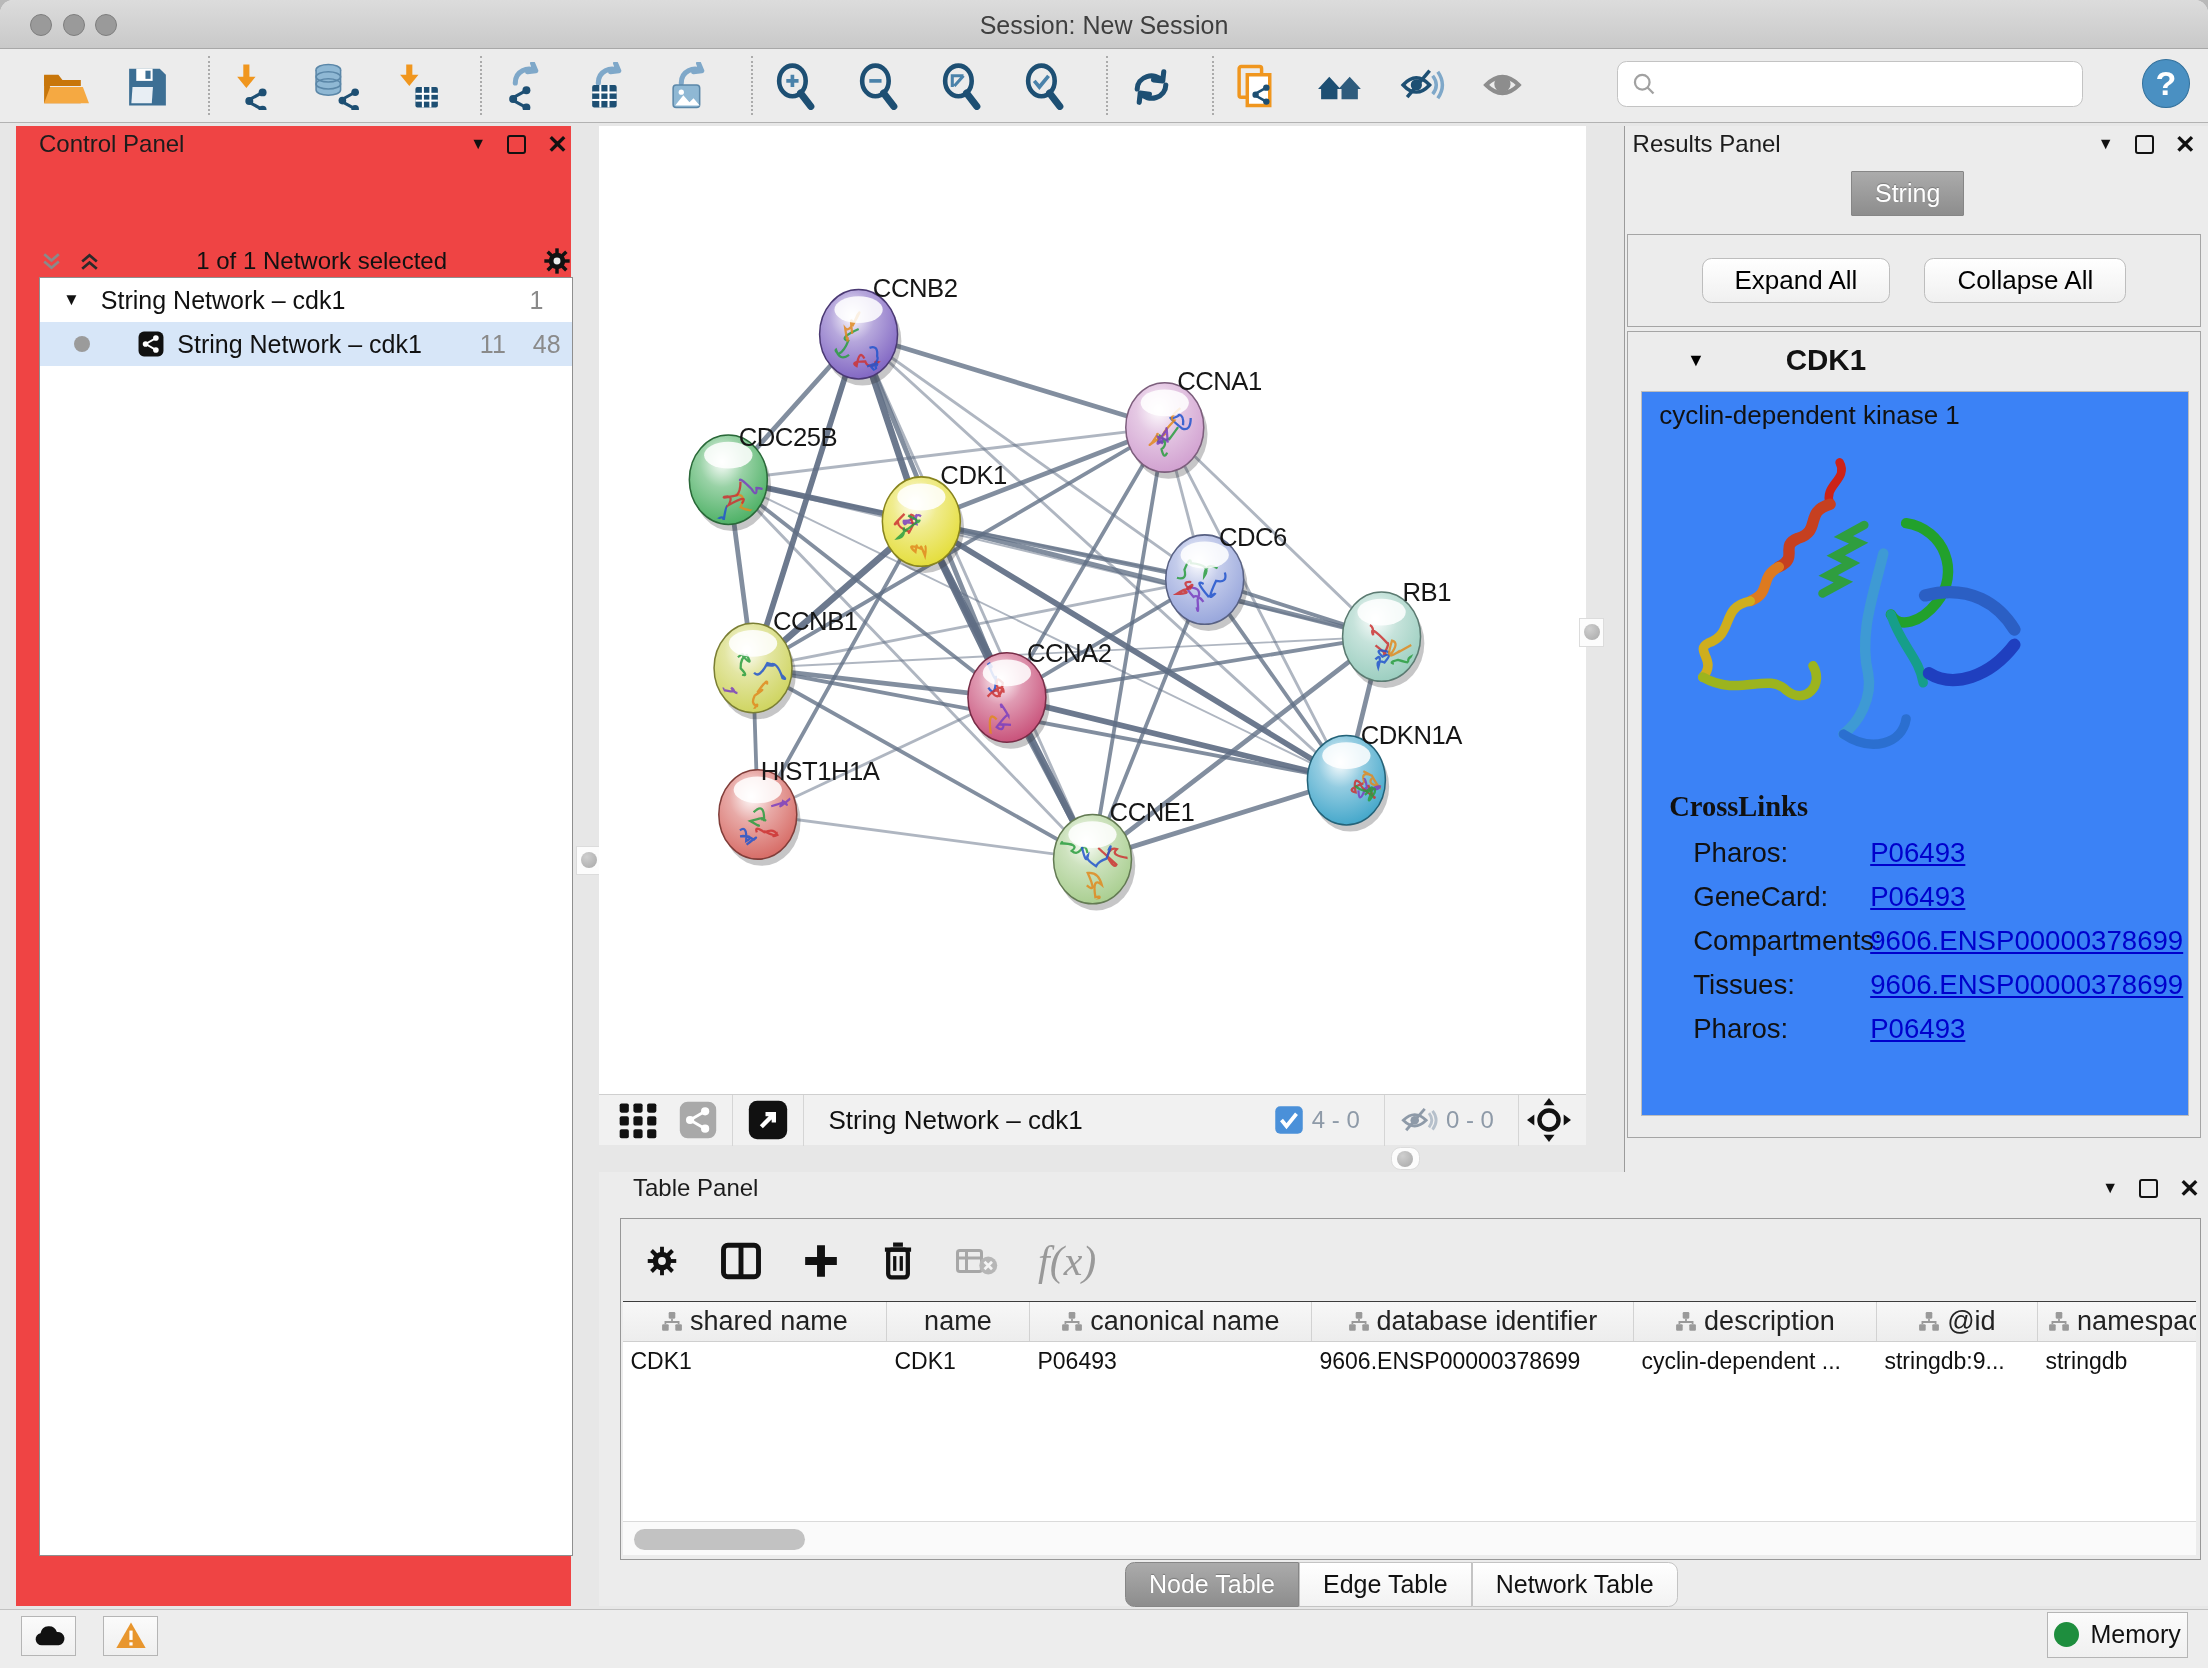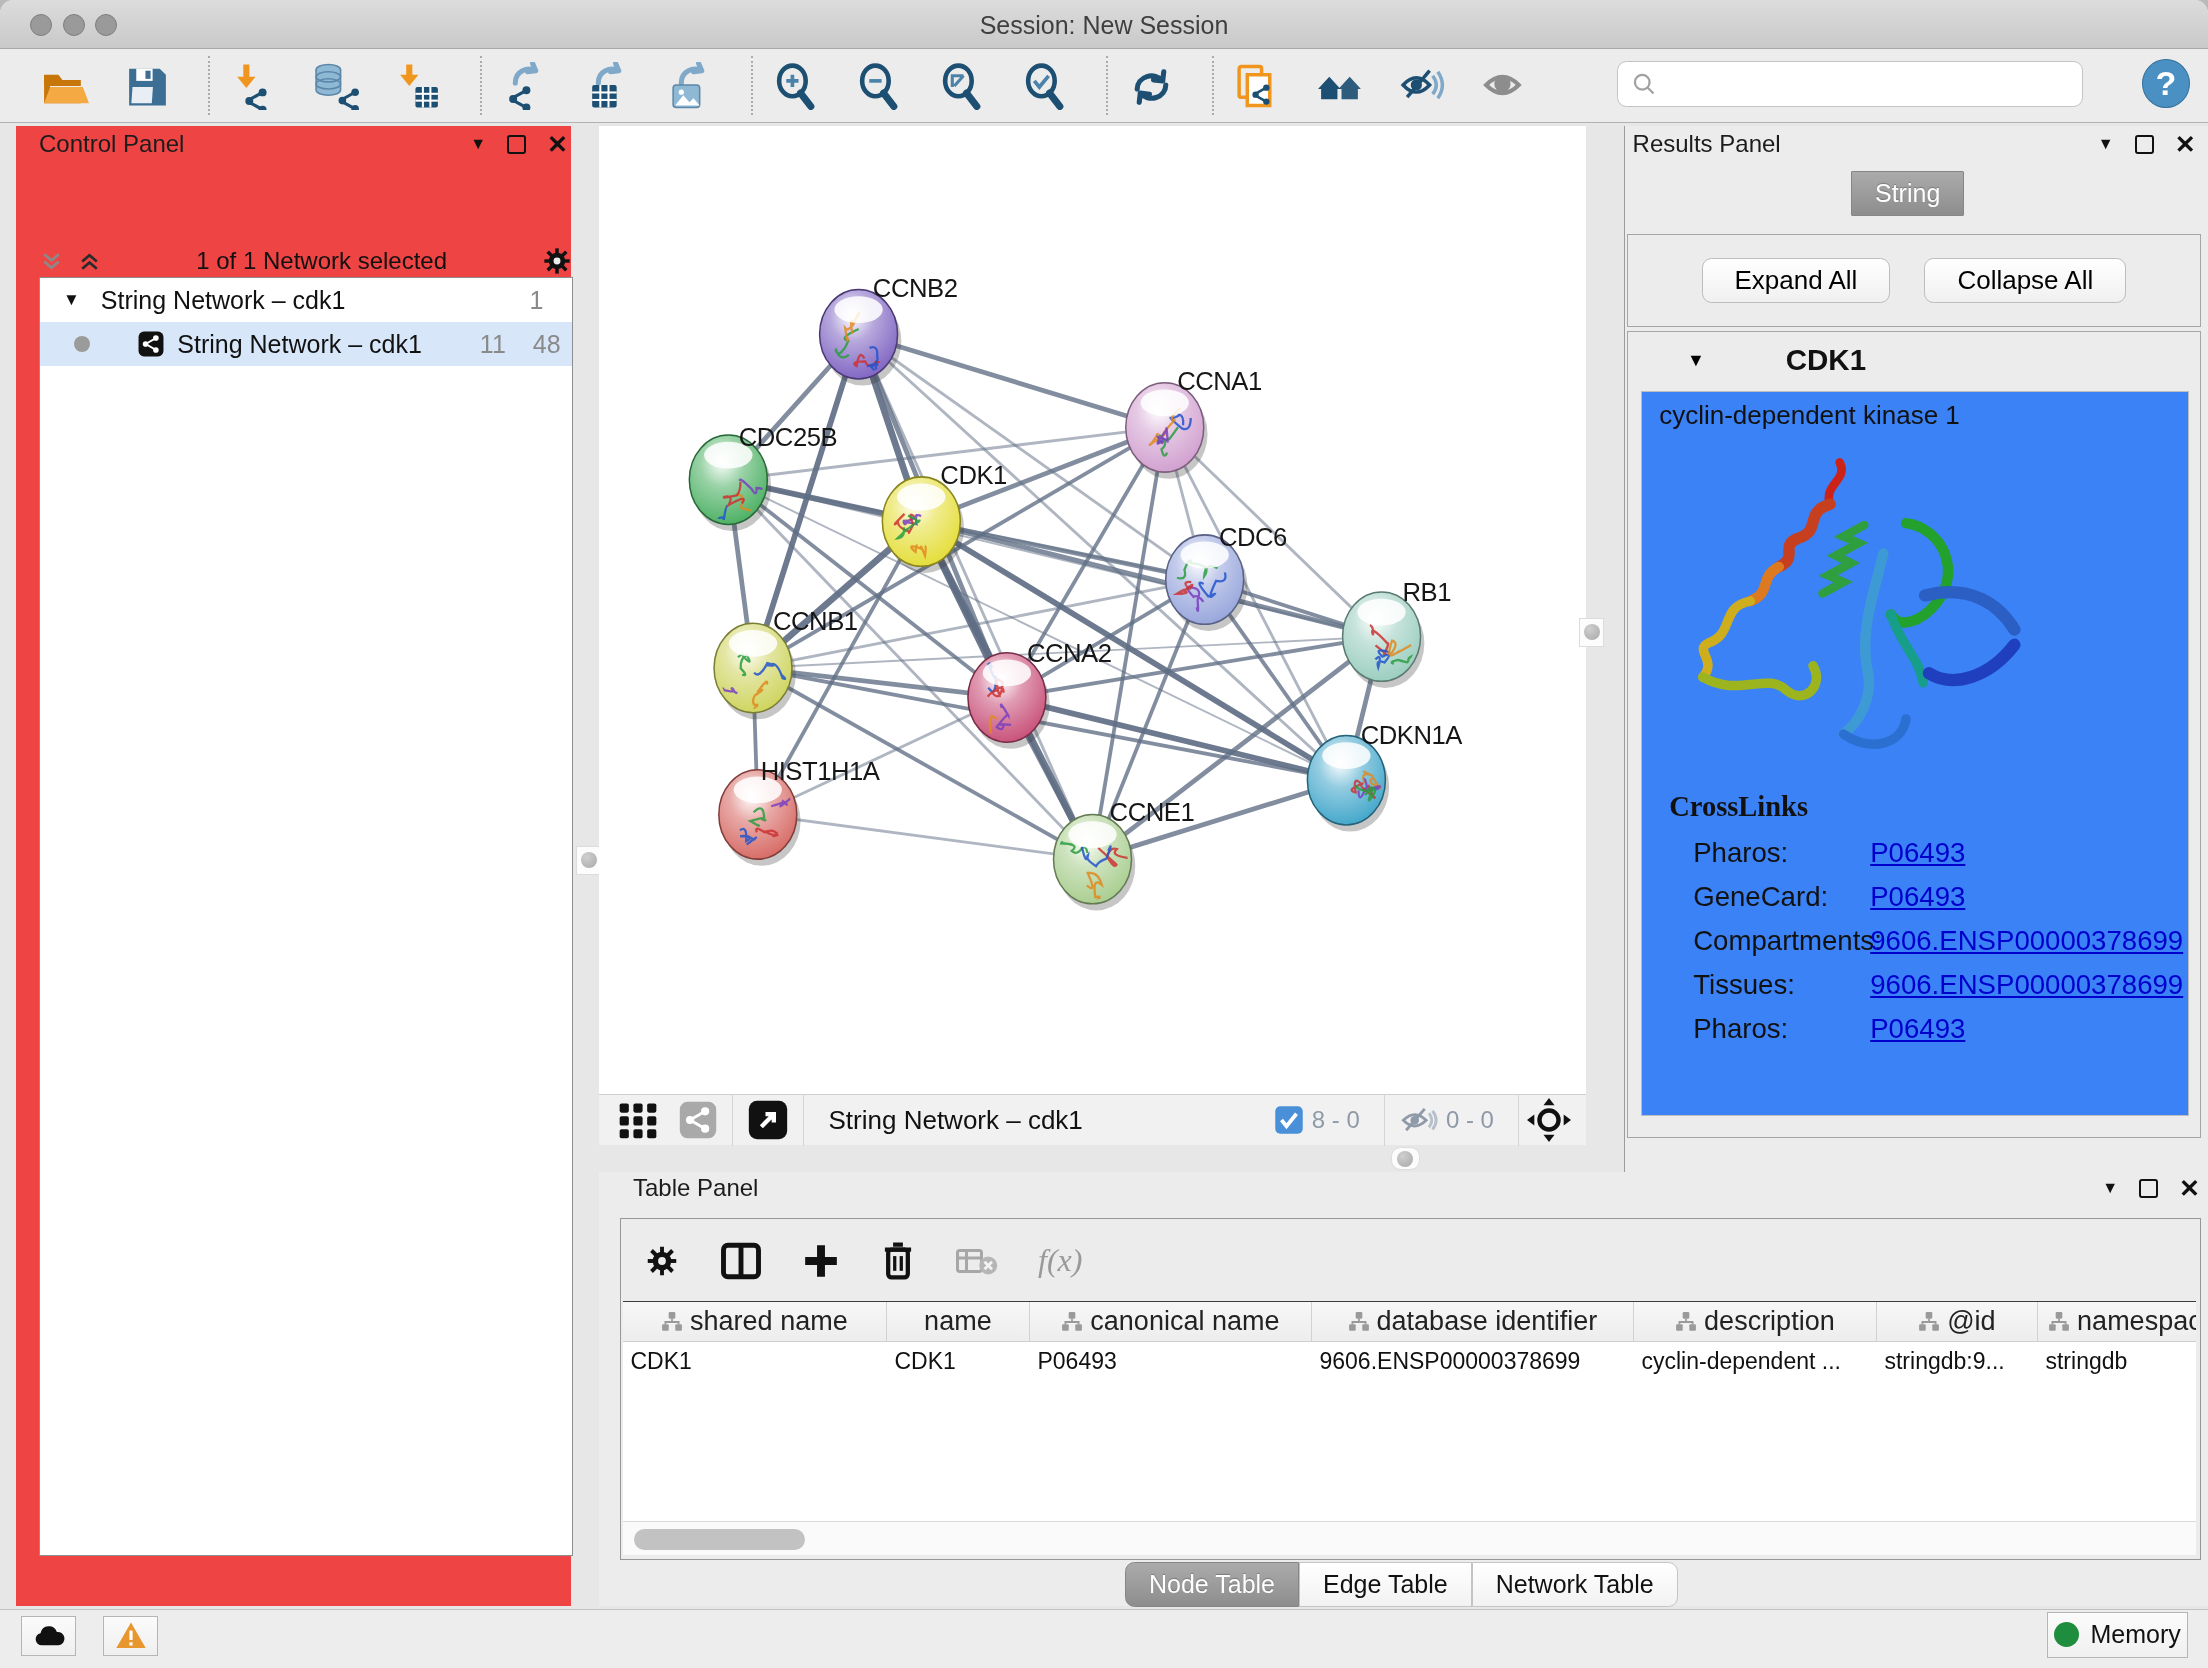--- a/index.html
+++ b/index.html
@@ -646,21 +646,21 @@
     <svg width="40" height="40" viewBox="0 0 24 24">
         <rect x="0.5" y="0.5" width="23" height="23" rx="5" fill="#111"></rect>
         <path d="M8 16 L15 9 M10.5 8.5 H15.5 V13.5" fill="none" stroke="#fff" stroke-width="2.6"></path>
       </svg>
     <span class="ntsep"></span>
     <span id="net-title">String Network – cdk1</span>
     <svg width="30" height="30" viewBox="0 0 24 24">
         <rect x="1" y="1" width="22" height="22" rx="4" fill="#4a90d9"></rect>
         <path d="M6 12l4 5 8-10" fill="none" stroke="#fff" stroke-width="3"></path>
       </svg>
-    <span class="ntcount">8 - 0</span>
+    <span class="ntcount">4 - 0</span>
     <span class="ntsep"></span>
     <svg width="38" height="28.5" viewBox="0 0 26 20">
         <path d="M2 10 Q10 2 18 10 Q10 18 2 10 Z" fill="none" stroke="#8e9aa8" stroke-width="2"></path>
         <circle cx="10" cy="10" r="3" fill="#8e9aa8"></circle>
         <path d="M20 5 Q24 10 20 15 M22.5 3.5 Q27.5 10 22.5 16.5" fill="none" stroke="#b6c0cb" stroke-width="2"></path>
         <line x1="4" y1="17" x2="17" y2="2" stroke="#8e9aa8" stroke-width="2"></line>
       </svg>
     <span class="ntcount">0 - 0</span>
     <span class="ntsep" style="margin-right:7.6px"></span>
     <svg width="44" height="44" viewBox="0 0 24 24" style="margin-right:15px">
@@ -783,21 +783,21 @@
           </svg>
         <svg width="42" height="32" viewBox="0 0 28 20">
             <g opacity=".45">
               <rect x="1" y="3" width="16" height="14" rx="1.5" fill="none" stroke="#555" stroke-width="2"></rect>
               <line x1="1" y1="8" x2="17" y2="8" stroke="#555" stroke-width="2"></line>
               <line x1="7" y1="3" x2="7" y2="17" stroke="#555" stroke-width="2"></line>
               <circle cx="21.5" cy="13" r="6" fill="#777"></circle>
               <path d="M19 10.5l5 5M24 10.5l-5 5" stroke="#fff" stroke-width="1.8"></path>
             </g>
           </svg>
-        <span style="font-family:'Liberation Serif',serif;font-style:italic;font-size:32px;color:#999">f(x)</span>
+        <span style="font-family:'Liberation Serif',serif;font-style:italic;font-size:42px;color:#999">f(x)</span>
       </div>
       <div id="tp-table">
         <div id="tp-headrow">
             <div class="th" style="width: 264px;">
               <svg width="22" height="22" viewBox="0 0 20 20">
                 <g fill="#9a9a9a">
                   <rect x="7" y="1" width="6" height="6" rx="1"></rect>
                   <rect x="1" y="12" width="6" height="6" rx="1"></rect>
                   <rect x="13" y="12" width="6" height="6" rx="1"></rect>
                 </g>

